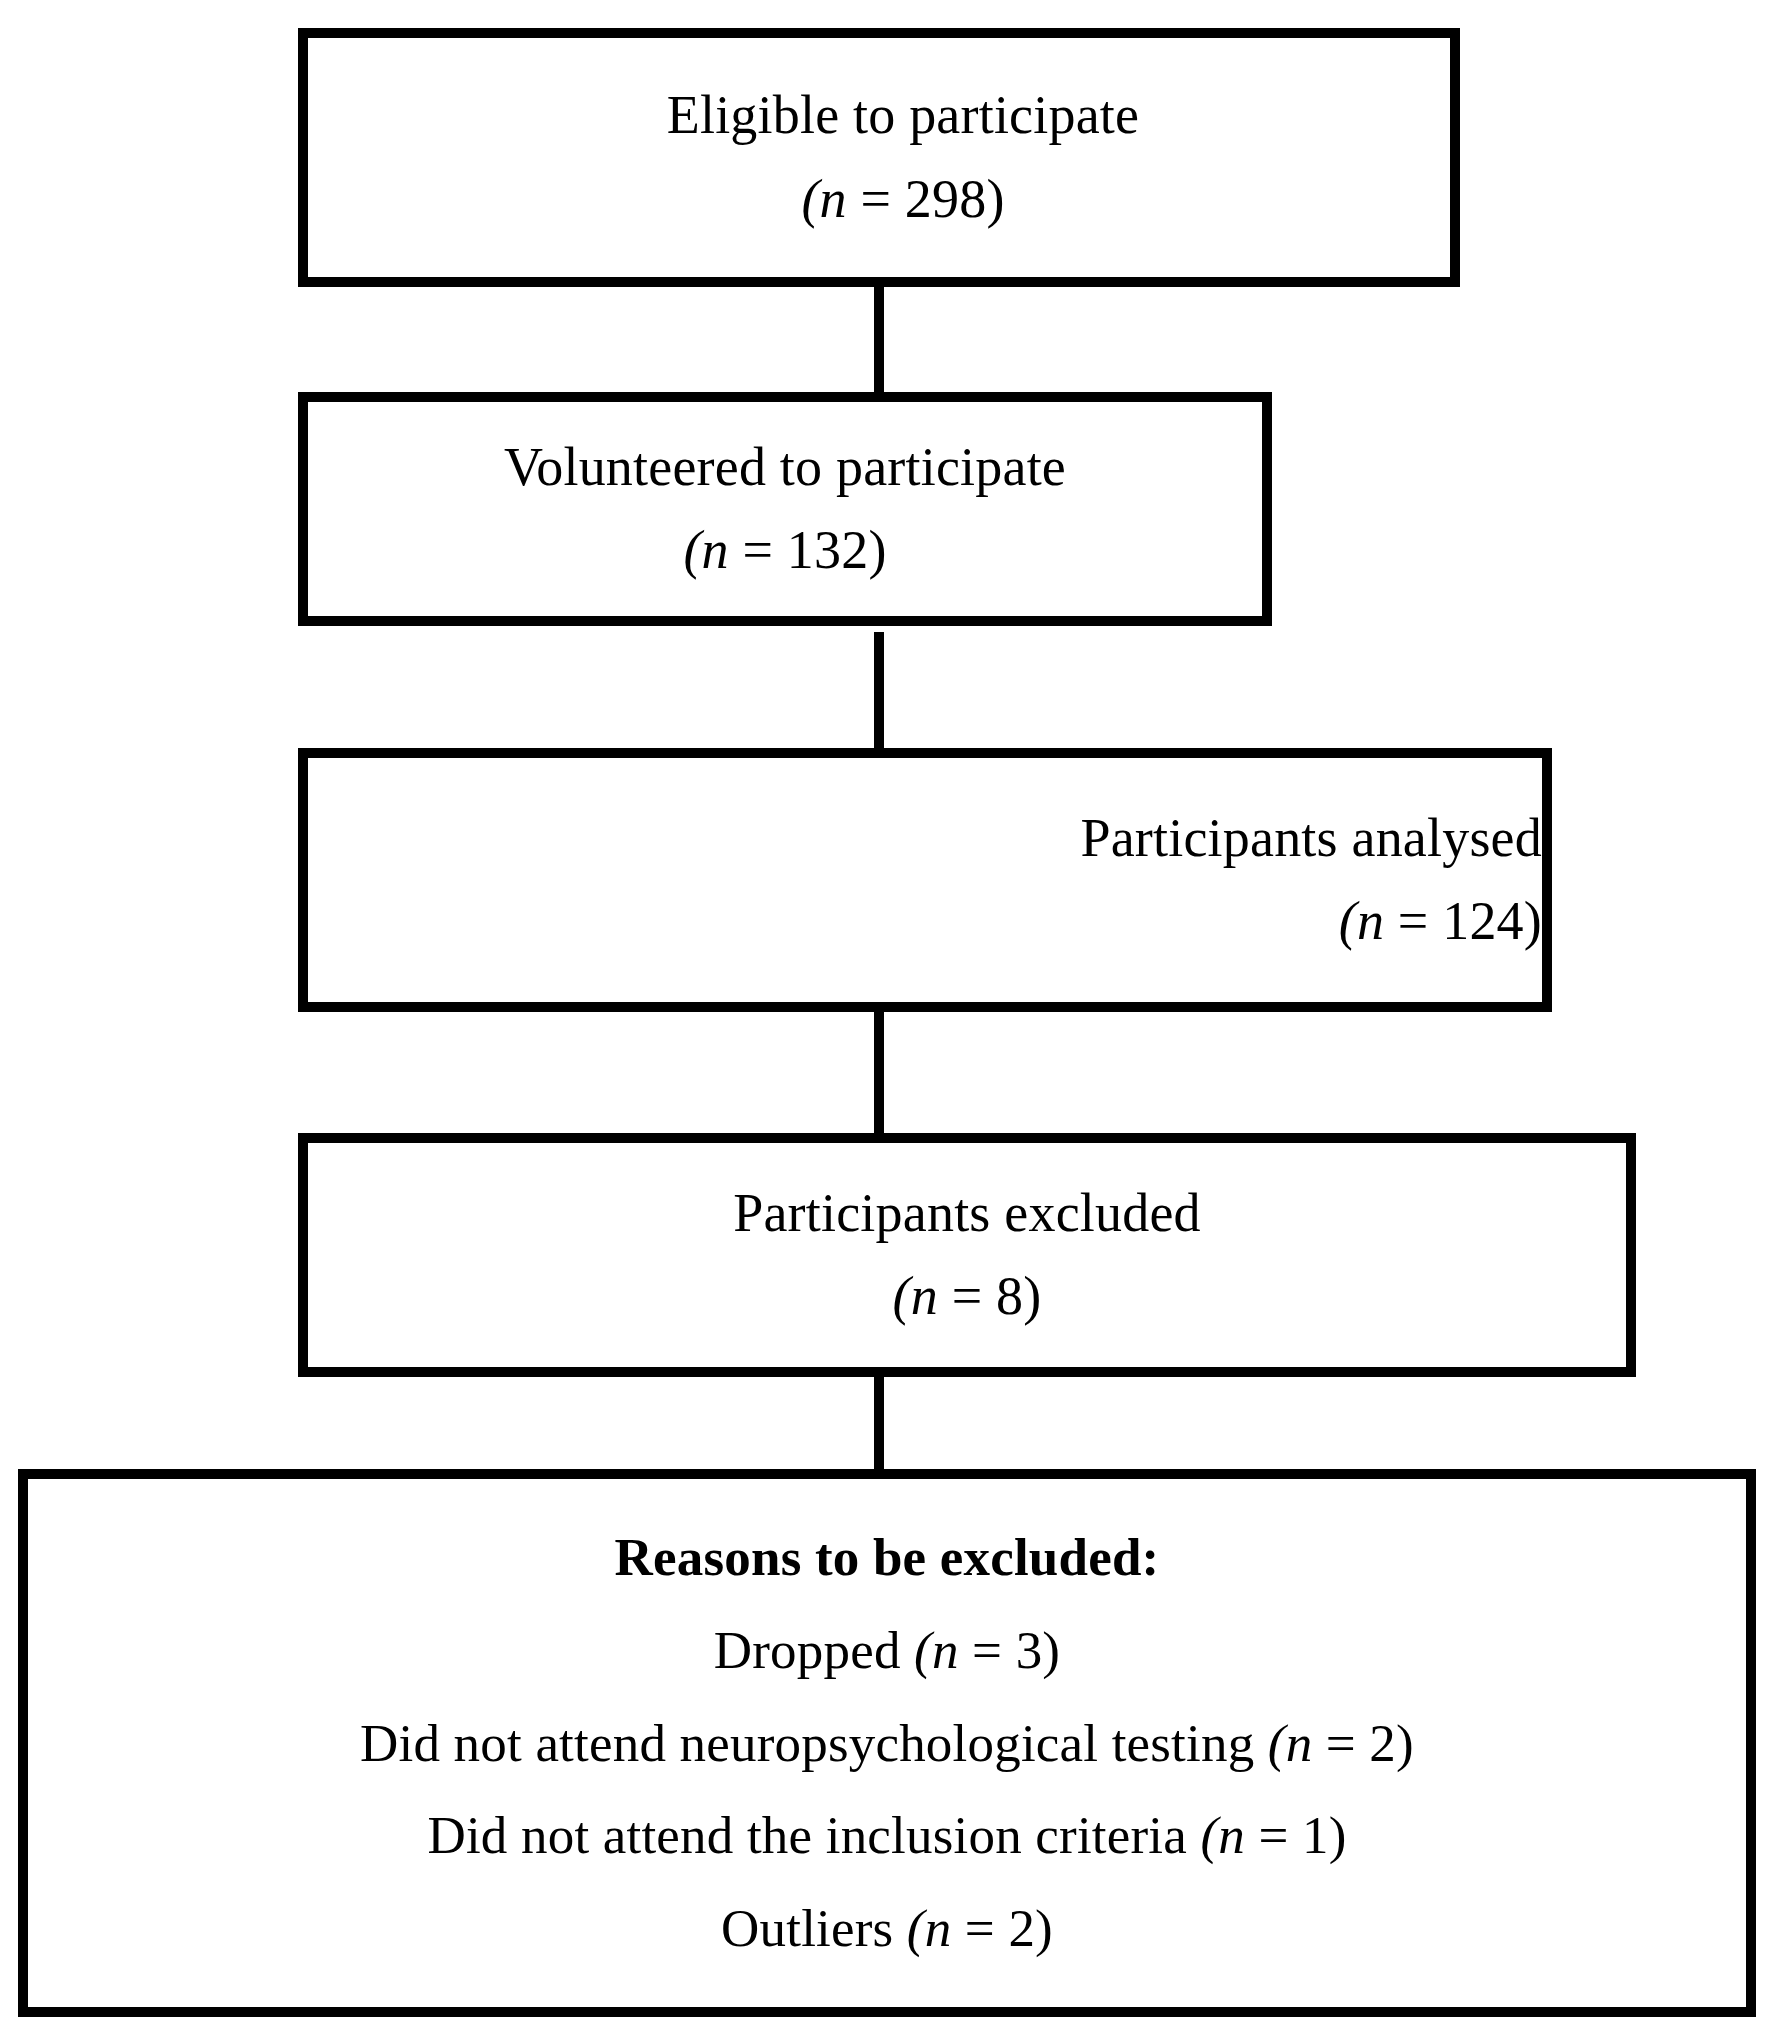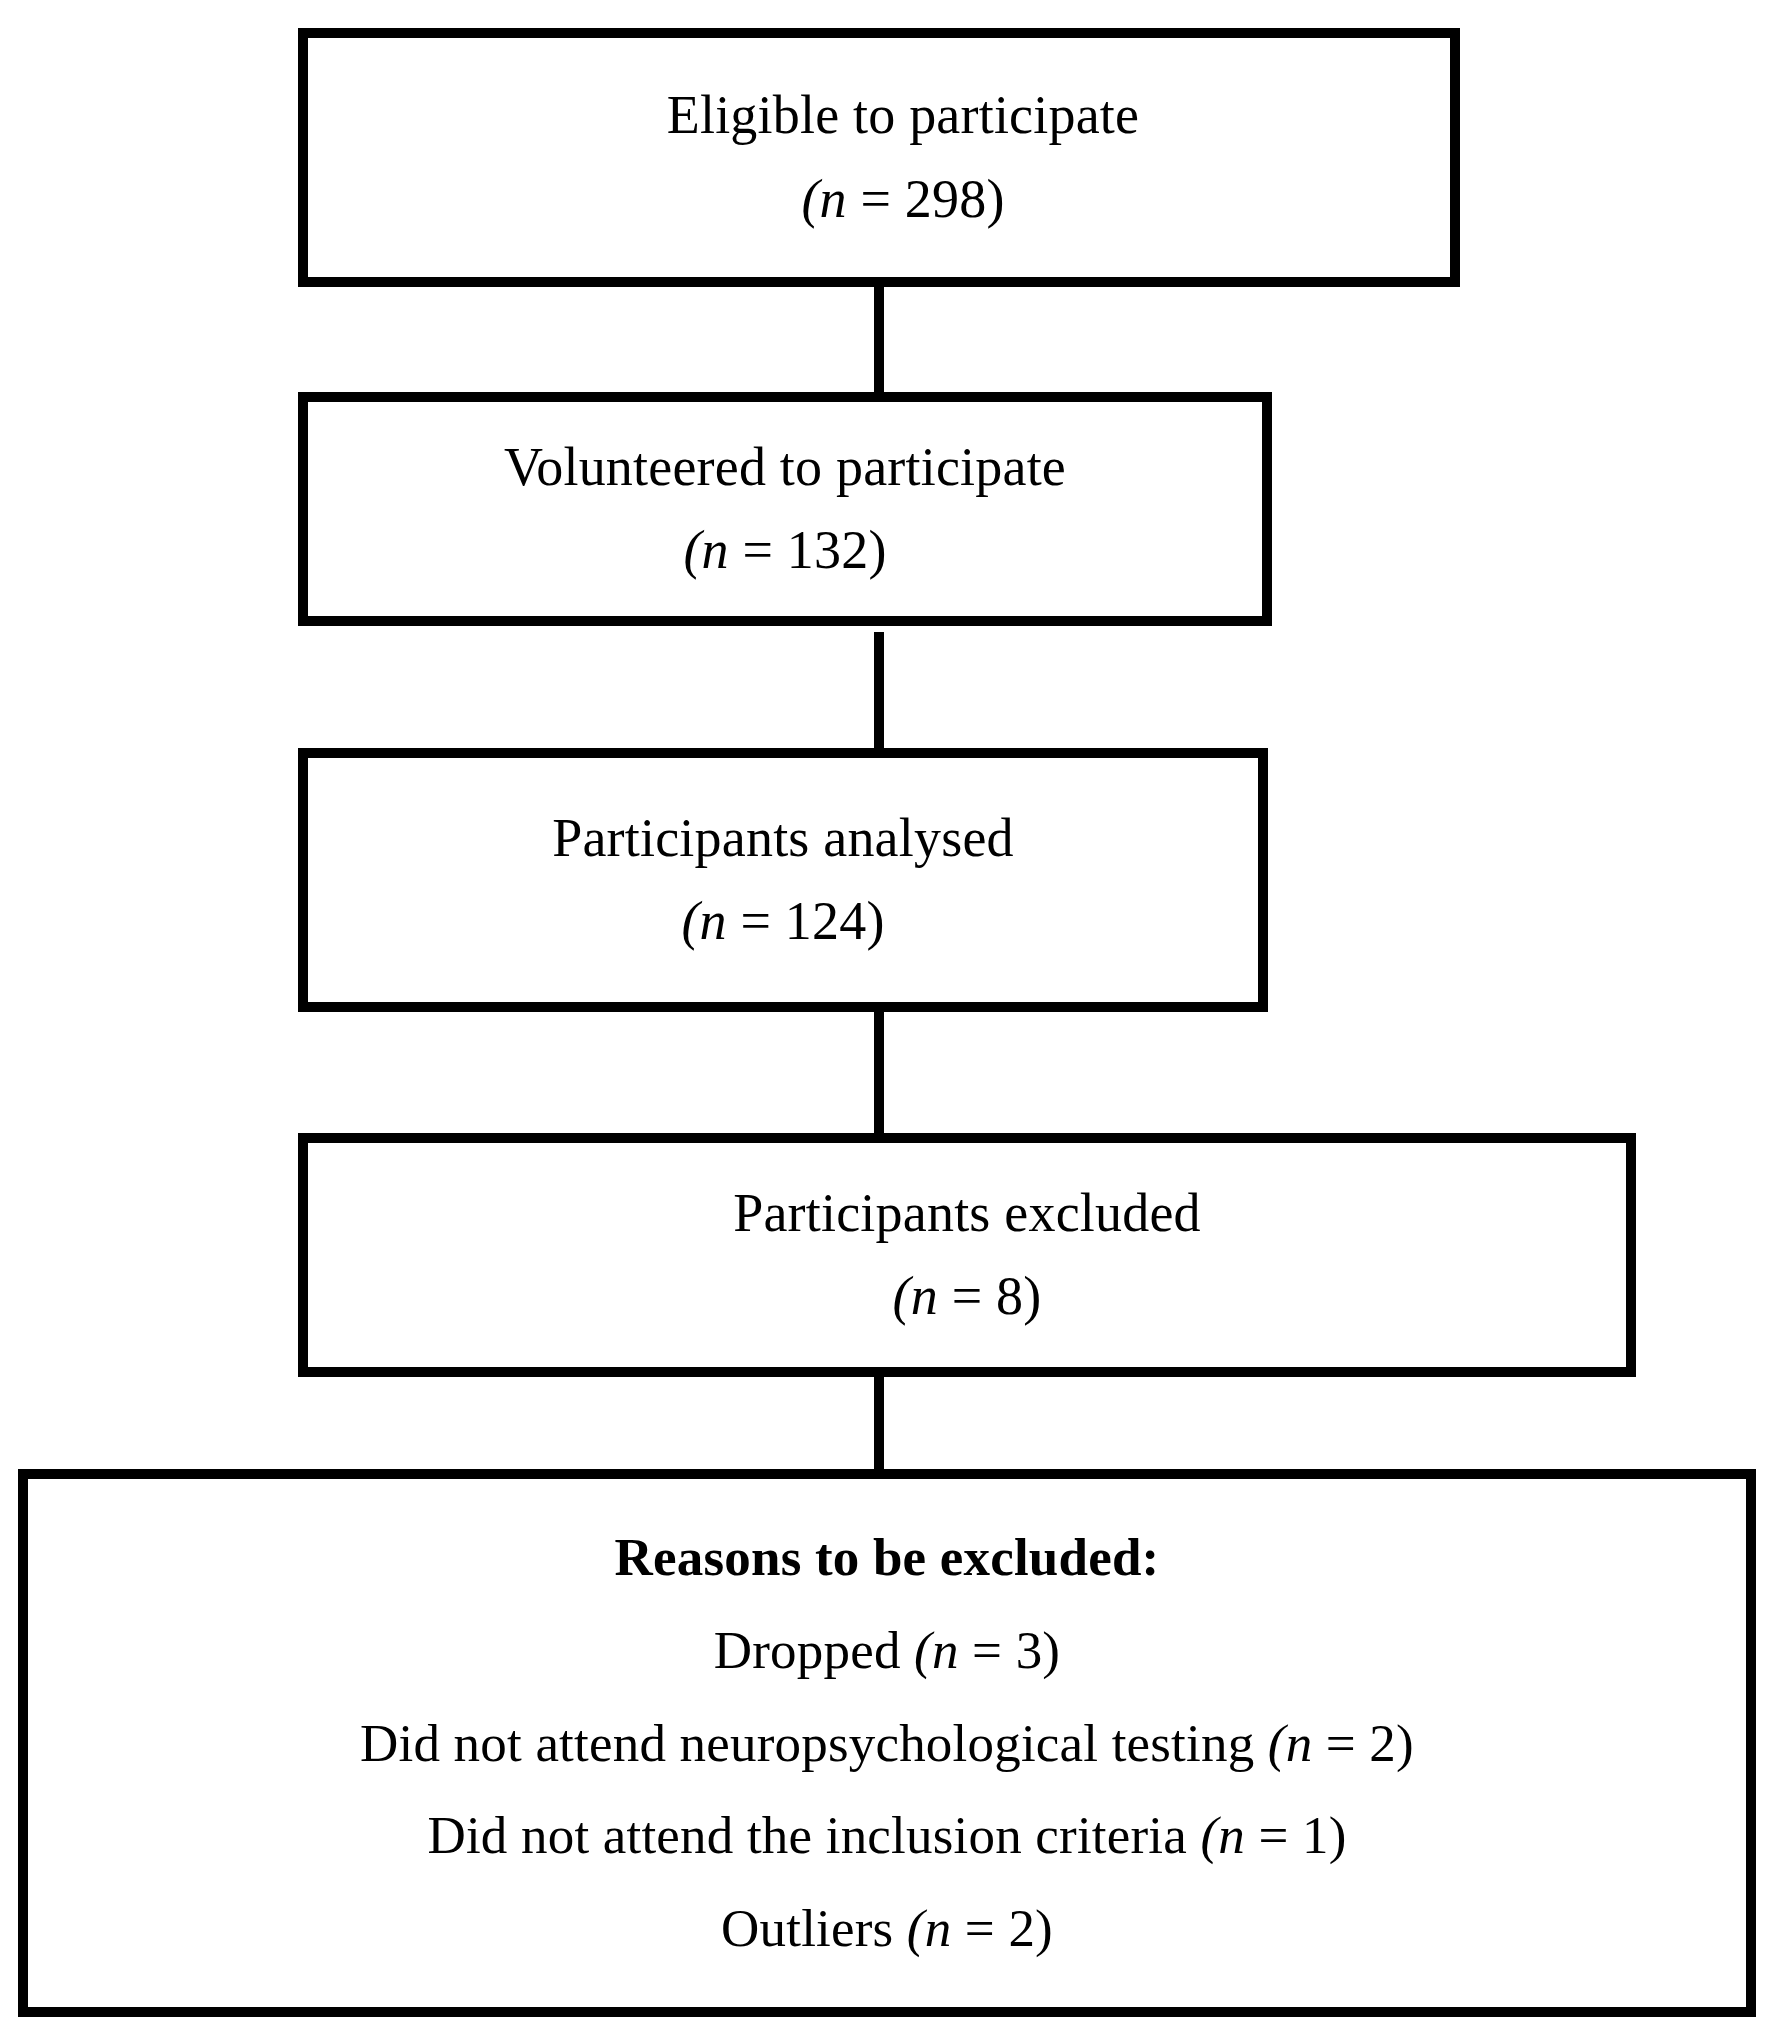--- a/index.html
+++ b/index.html
@@ -51,21 +51,21 @@
 
   .connector {
     position: absolute;
     background: #000000;
     width: 10px;
   }
 
   
   #box-eligible      { left: 298px;  top: 28px;   width: 1162px; height: 259px; padding-left: 48px; }
   #box-volunteered   { left: 298px;  top: 392px;  width: 974px; height: 234px; }
-  #box-analysed      { left: 298px;  top: 748px;  width: 970px; height: 264px; }
+  #box-analysed      { left: 298px;  top: 748px;  width: 1254px; height: 264px; align-items: flex-end; }
   #box-excluded      { left: 298px;  top: 1133px; width: 1338px; height: 244px; }
   #box-reasons       { left: 18px;   top: 1469px; width: 1738px; height: 548px; }
 
   #box-reasons .node-line { font-size: 53px; line-height: 1.30; }
   #box-reasons .reasons-title { margin-bottom: 0; }
   #box-reasons .reason-item { margin-top: 24px; }
 
   #conn-1 { left: 874px; top: 287px;  height: 111px; }
   #conn-2 { left: 874px; top: 632px;  height: 116px; }
   #conn-3 { left: 874px; top: 1012px; height: 121px; }

